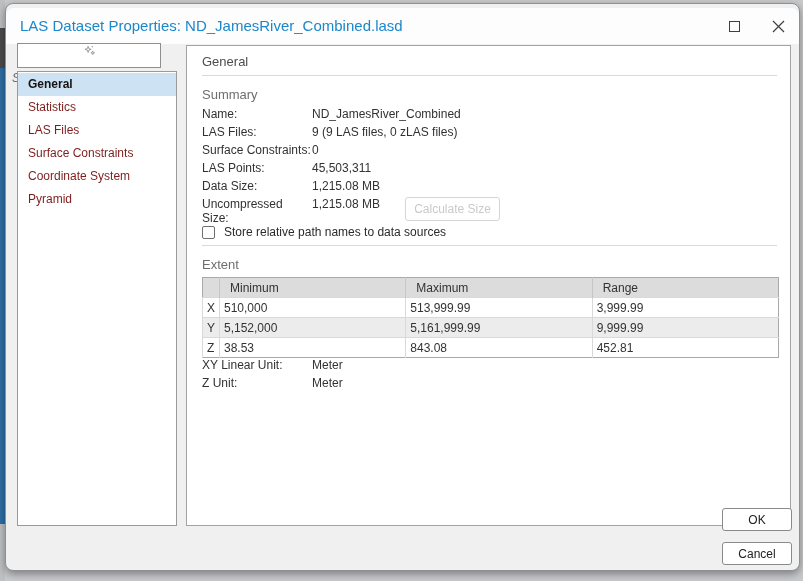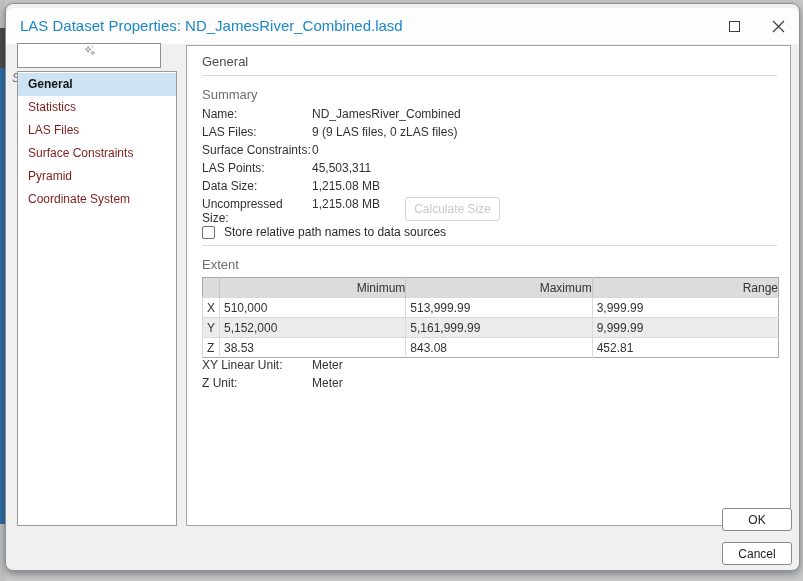--- a/index.html
+++ b/index.html
@@ -80,21 +80,21 @@
     width: 13px; height: 13px; border: 1px solid #707070; border-radius: 2px;
     background: #fff; margin-right: 9px; flex: none; cursor: default;
   }
   .divider { border-top: 1px solid #d9d9d9; margin-top: 3px; }
 
   table.extent {
     margin-top: 3px; width: 577px; border-collapse: collapse; table-layout: fixed;
     font-size: 12px; color: #333; border: 1px solid #a9a9a9;
   }
   table.extent th {
-    height: 20px; background: #dcdcdc; font-weight: normal; text-align: right;
+    height: 20px; background: #dcdcdc; font-weight: normal; text-align: left;
     padding-left: 10px; border-left: 1px solid #c6c6c6;
   }
   table.extent th:first-child { border-left: none; padding-left: 4px; }
   table.extent td {
     height: 20px; padding-left: 4px; border-left: 1px solid #d9d9d9;
     border-top: 1px solid #d9d9d9; white-space: nowrap; overflow: hidden;
   }
   table.extent col.axis-col { width: 17px; }
   table.extent tr.stripe td { background: #ececec; }
   .units { }
@@ -142,22 +142,22 @@
     <svg class="icon" width="10" height="10" viewBox="0 0 10 10">
       <path d="M1.5 3 L5 6.5 L8.5 3" fill="none" stroke="#4a4a4a" stroke-width="1.1"></path>
     </svg>
   </div>
 
   <div class="list">
     <div class="list-item selected">General</div>
     <div class="list-item">Statistics</div>
     <div class="list-item">LAS Files</div>
     <div class="list-item">Surface Constraints</div>
+    <div class="list-item">Coordinate System</div>
     <div class="list-item">Pyramid</div>
-    <div class="list-item">Coordinate System</div>
   </div>
 
   <div class="panel">
     <div class="page-title">General</div>
 
     <div class="section-heading">Summary</div>
     <div class="kv-rows">
       <div class="kv">
         <span class="k">Name:</span>
         <span class="v">ND_JamesRiver_Combined</span>

